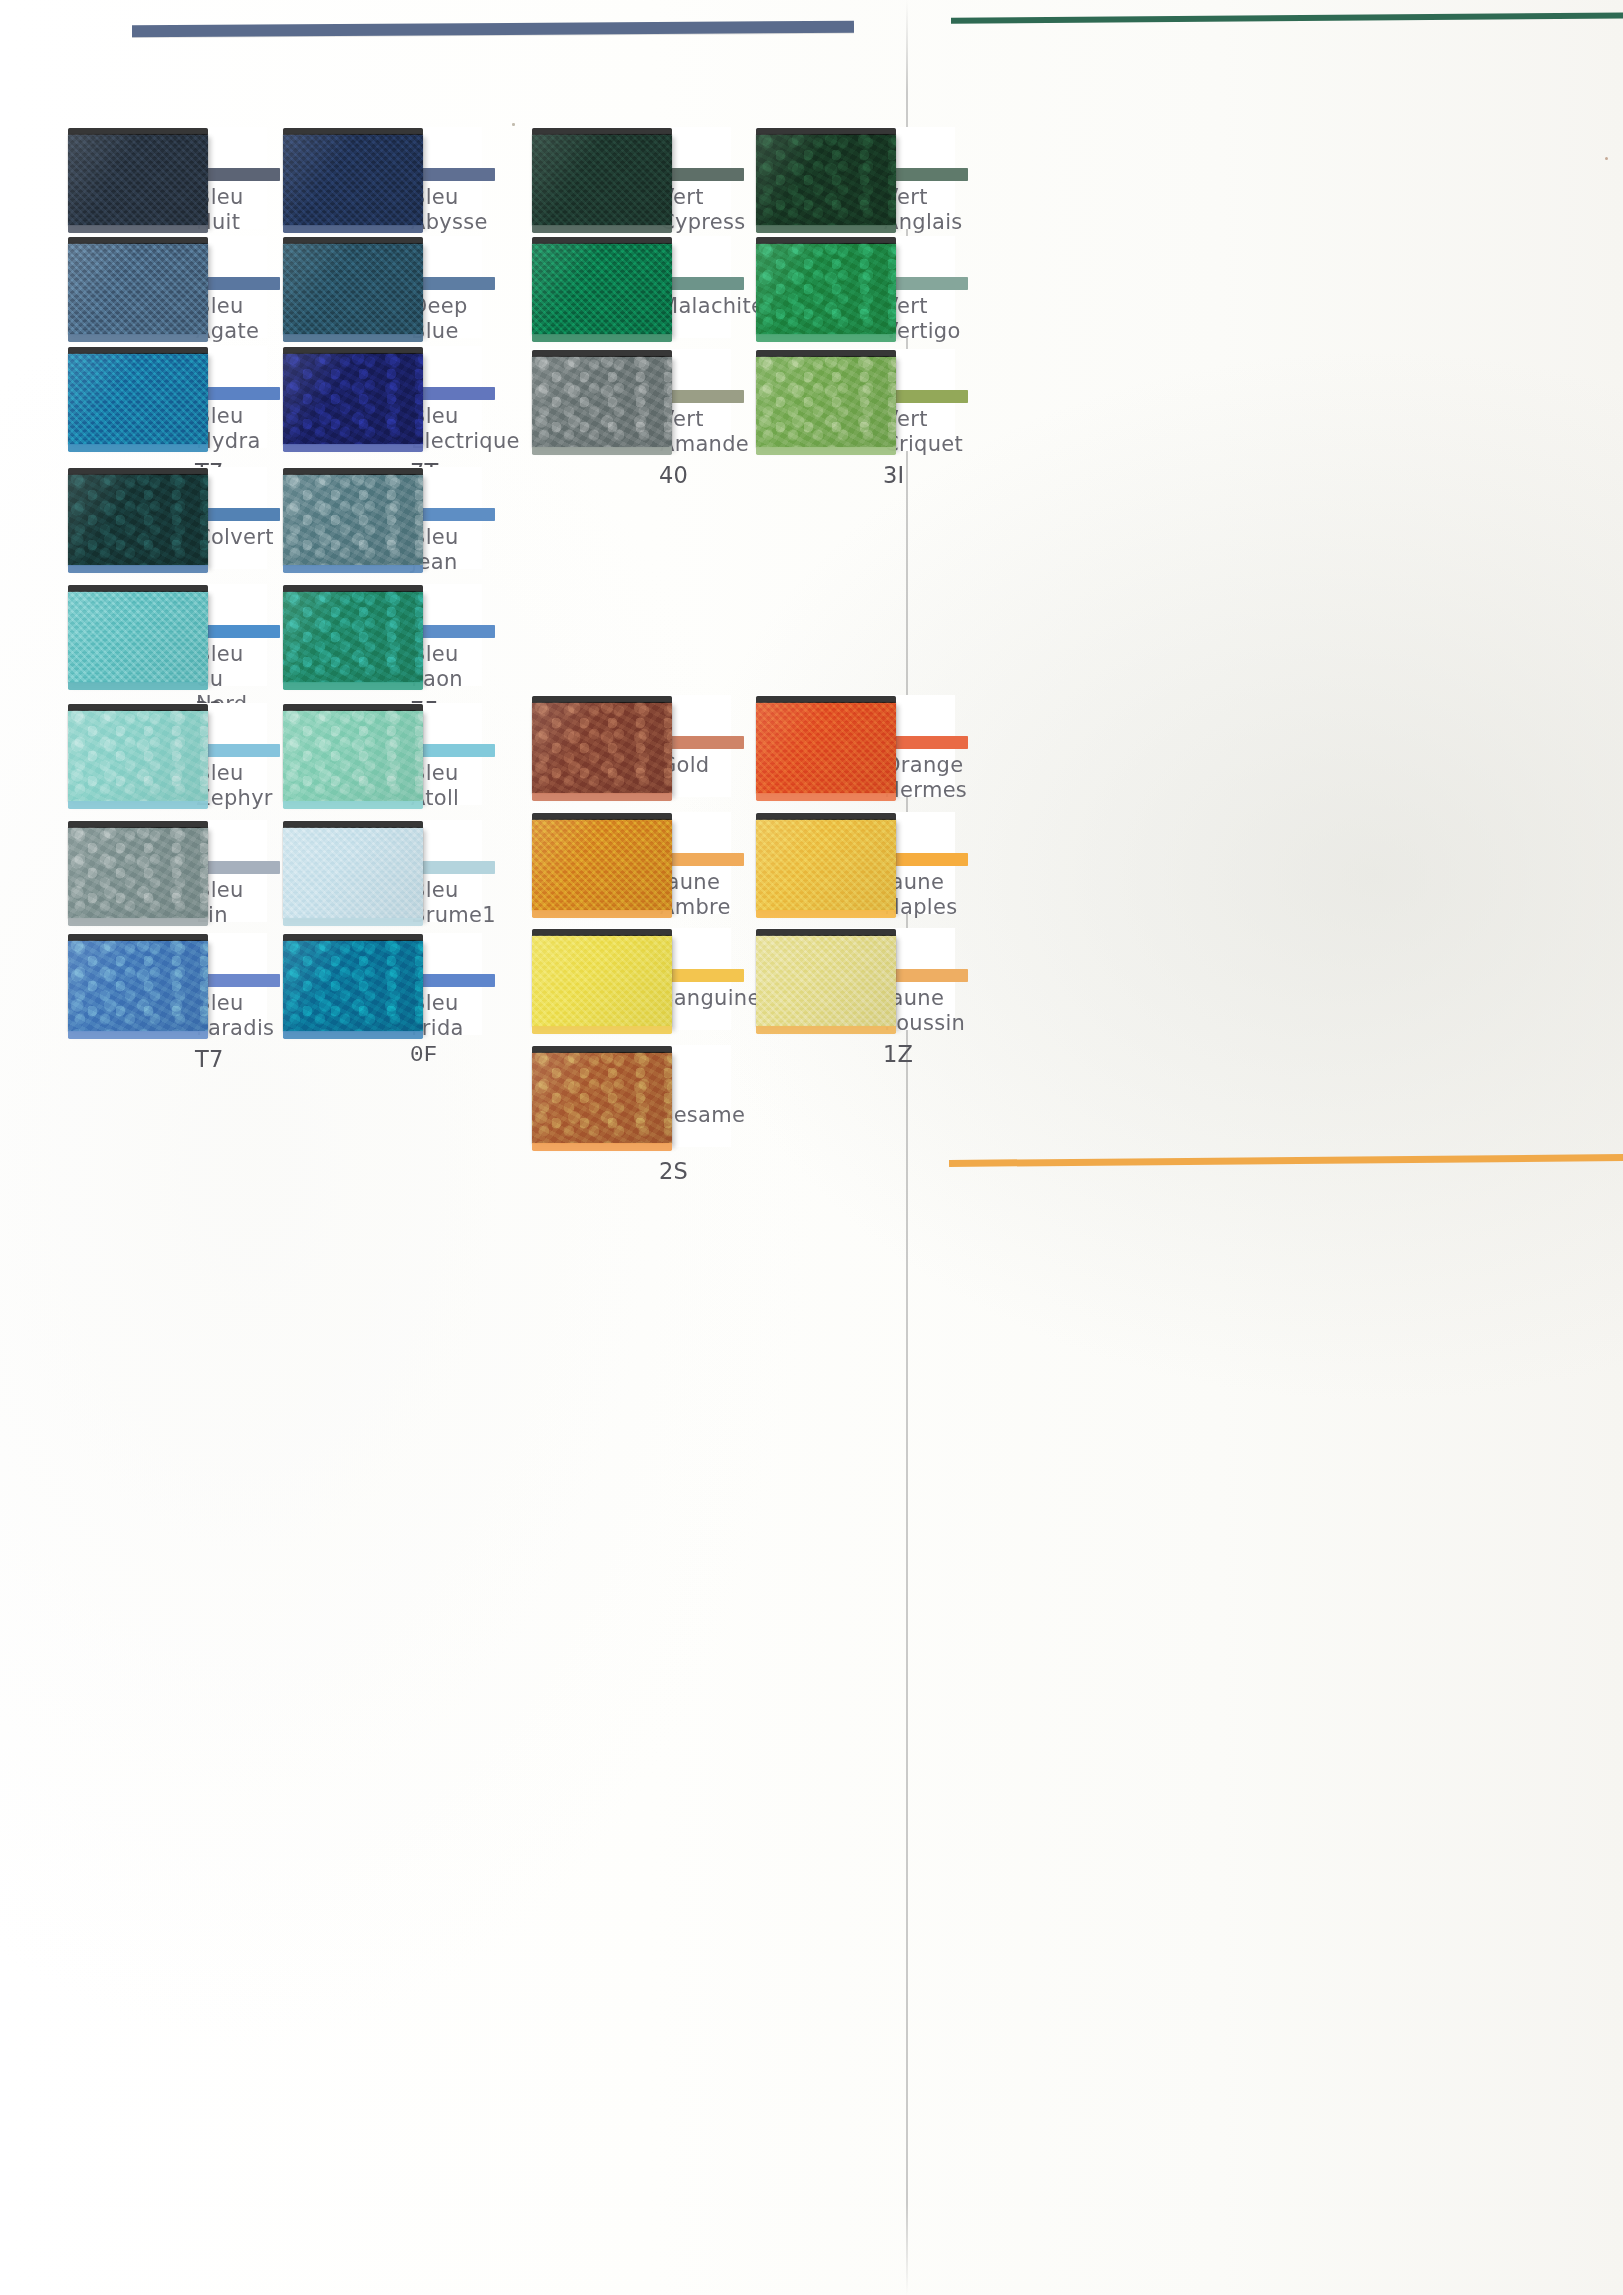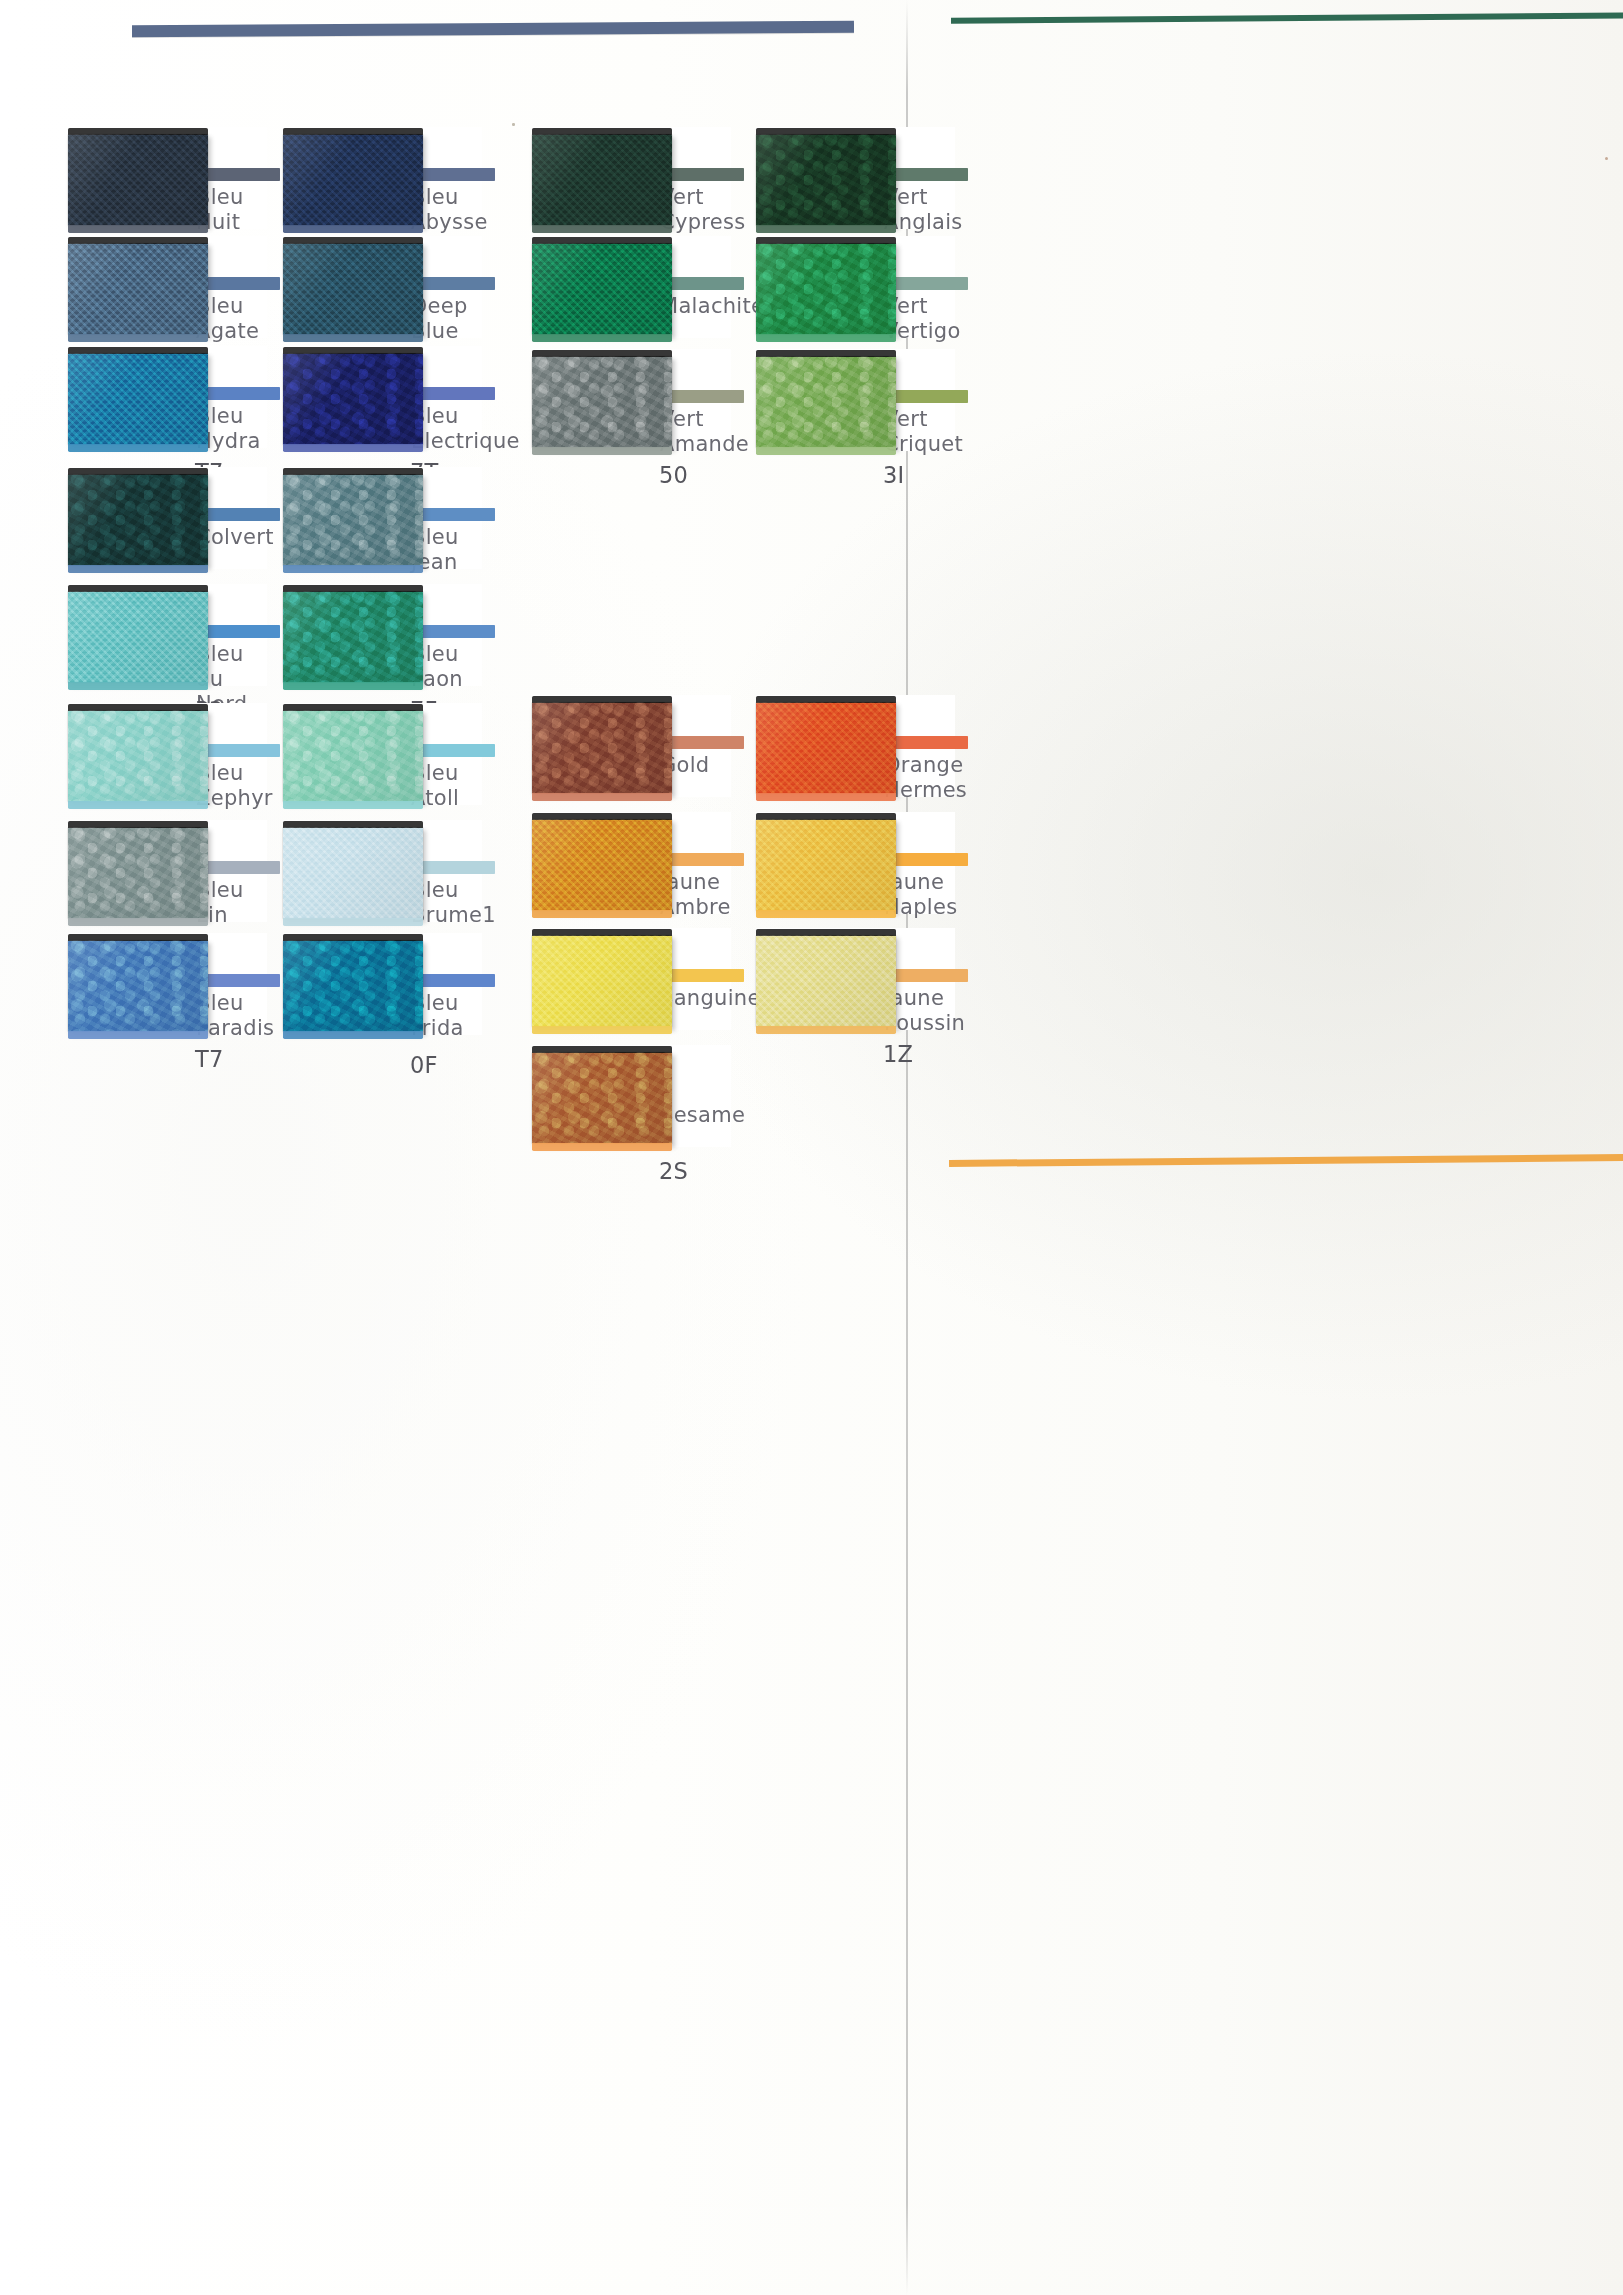--- a/index.html
+++ b/index.html
@@ -390,21 +390,21 @@
         </div>
         <div class="chip-bot-edge" style="background: rgb(110, 147, 204);"></div>
       </div>
     </div>
     <div class="card" style="left: 283px; top: 933px; width: 199px; height: 102px;">
       <div class="label-card">
         <div class="label-notch" style="left: 127px; top: 22px;"></div>
         <div class="label-bar" style="left: 125px; top: 41px; width: 87px; background: rgb(95, 134, 204);"></div>
         <div class="label-name" style="left: 128px; top: 58px;">Bleu
 Frida</div>
-        <div class="label-code" style="left: 127px; top: 121px;">0F</div>
+        <div class="label-code" style="left: 127px; top: 111px; font-family: Liberation Mono, monospace;">0F</div>
       </div>
       <div class="chip" style="left: 0px; top: 6.7px; width: 140px; height: 92px; background: rgb(15, 143, 173);">
         <div class="chip-top-edge"></div>
         <div class="chip-face">
           <div class="grain togo"></div>
           <div class="sheen"></div>
         </div>
         <div class="chip-bot-edge" style="background: rgb(79, 143, 192);"></div>
       </div>
     </div>
@@ -474,21 +474,21 @@
         </div>
         <div class="chip-bot-edge" style="background: rgb(74, 166, 115);"></div>
       </div>
     </div>
     <div class="card" style="left: 532px; top: 349px; width: 199px; height: 102px;">
       <div class="label-card">
         <div class="label-notch" style="left: 127px; top: 22px;"></div>
         <div class="label-bar" style="left: 125px; top: 41px; width: 87px; background: rgb(154, 158, 134);"></div>
         <div class="label-name" style="left: 128px; top: 58px;">Vert
 Amande</div>
-        <div class="label-code" style="left: 127px; top: 115px;">50</div>
+        <div class="label-code" style="left: 127px; top: 115px;">40</div>
       </div>
       <div class="chip" style="left: 0px; top: 6.7px; width: 140px; height: 92px; background: rgb(140, 148, 148);">
         <div class="chip-top-edge"></div>
         <div class="chip-face">
           <div class="grain togo"></div>
           <div class="sheen"></div>
         </div>
         <div class="chip-bot-edge" style="background: rgb(151, 160, 154);"></div>
       </div>
     </div>

